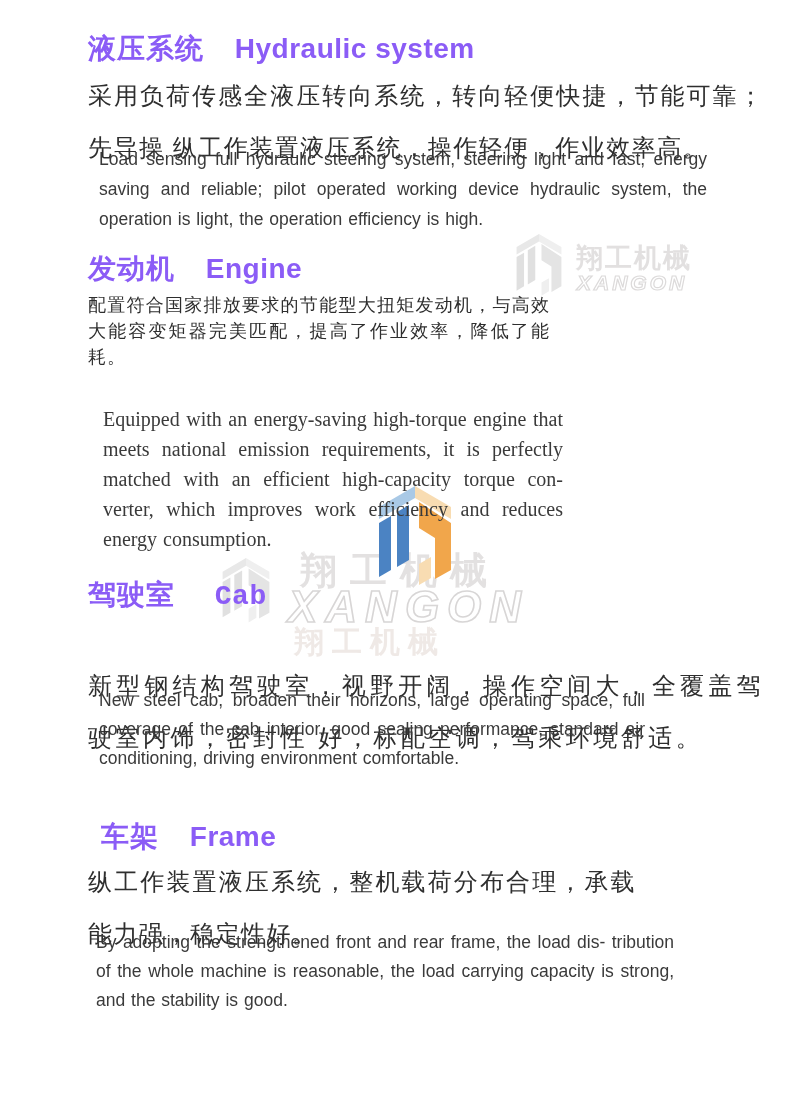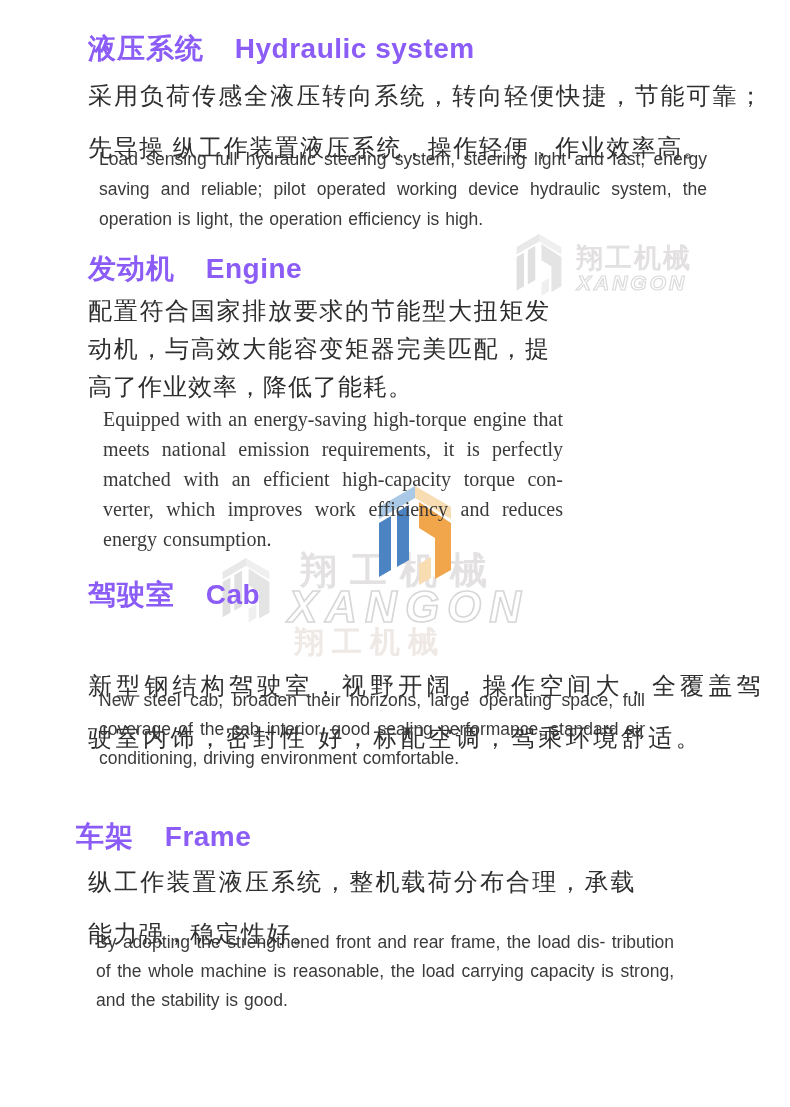--- a/index.html
+++ b/index.html
@@ -25,28 +25,28 @@
     color:#3a3a3a;font-size:17.5px;line-height:30px;
     text-align:justify;text-align-last:left;word-spacing:1px;margin-left:8px;
   }
 
   
   #h1{left:88px;top:30px;}
   #p1zh{left:88px;top:70px;width:676px;}
   #p1en{left:91px;top:144px;width:608px;}
 
   #h2{left:88px;top:250px;}
-  #p2zh{left:88px;top:292px;width:462px;font-size:24px;letter-spacing:1px;line-height:38px;}
+  #p2zh{left:88px;top:292px;width:462px;font-size:18px;letter-spacing:1px;line-height:26px;}
   #p2en{left:95px;top:404px;width:460px;font-size:20px;font-family:Liberation Serif, serif;}
 
-  #h3{left:88px;top:576px;}
+  #h3{left:88px;top:576px;font-family:Liberation Mono, monospace;}
   #p3zh{left:88px;top:616px;width:676px;letter-spacing:3.5px;margin-top:44px;}
   #p3en{left:91px;top:686px;width:546px;line-height:29px;}
 
-  #h4{left:76px;top:818px;}
+  #h4{left:101px;top:818px;}
   #p4zh{left:88px;top:856px;width:548px;}
   #p4en{left:88px;top:928px;width:578px;line-height:29px;}
 
   
   .wm-zh-sm{
     font-size:27px;font-weight:bold;color:#e2e0e0;letter-spacing:2px;white-space:nowrap;
   }
   .wm-en-sm{
     font-size:21px;font-weight:bold;font-style:italic;letter-spacing:3px;white-space:nowrap;
     color:#ffffff;-webkit-text-stroke:1.2px #dcdada;

